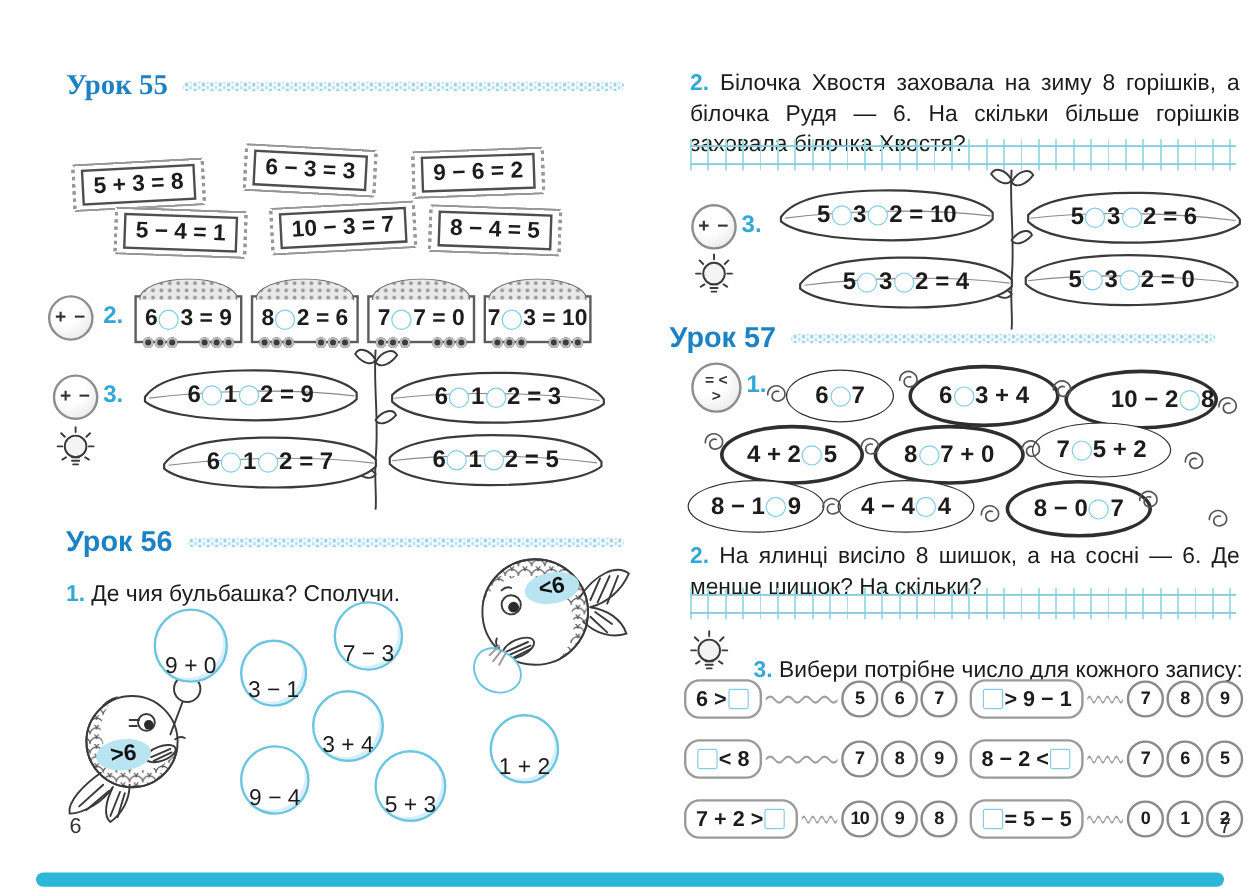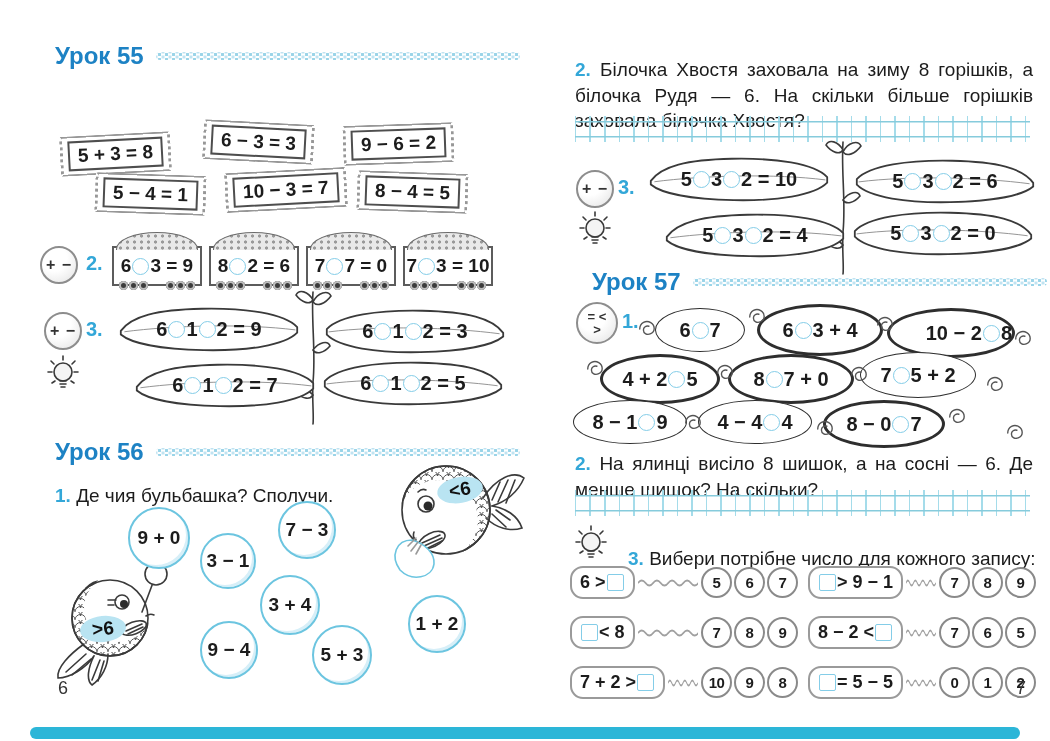--- a/index.html
+++ b/index.html
@@ -61,21 +61,21 @@
   .leq{position:absolute;left:0;top:0;width:100%;height:100%;display:flex;align-items:center;
        justify-content:center;font-size:20px;font-weight:700;white-space:nowrap;}
   .lf1{left:4px;top:6px;}
   .lf2{left:210px;top:8px;}
   .lf3{left:20px;top:62px;}
   .lf4{left:208px;top:60px;}
   .stem{position:absolute;left:178px;top:-10px;width:40px;height:135px;}
   
   .bubbles{position:absolute;}
   .bubble{position:absolute;border:2.5px solid #6cc5e0;border-radius:50%;background:#fff;
-          display:flex;align-items:center;justify-content:center;font-size:19px;font-weight:700;
+          display:flex;align-items:flex-end;justify-content:center;font-size:19px;font-weight:400;
           box-shadow:inset -3px -3px 0 -1px #d7eff8;}
   .bb1{left:28px;top:12px;width:58px;height:58px;}
   .bb2{left:100px;top:38px;width:52px;height:52px;}
   .bb3{left:178px;top:6px;width:54px;height:54px;}
   .bb4{left:160px;top:80px;width:56px;height:56px;}
   .bb5{left:100px;top:126px;width:54px;height:54px;}
   .bb6{left:212px;top:130px;width:56px;height:56px;}
   .bb7{left:308px;top:100px;width:54px;height:54px;}
   .fish{position:absolute;}
   .fishlabel{position:absolute;background:#b9e4f2;border-radius:50%;display:flex;align-items:center;
@@ -93,21 +93,21 @@
         white-space:nowrap;height:42px;}
   .oval.bold{border-width:3.2px;}
   .ov1{left:90px;top:8px;width:88px;}
   .ov2{left:192px;top:4px;width:120px;height:46px;}
   .ov3{left:322px;top:8px;width:122px;height:44px;justify-content:flex-end;}
   .ov4{left:35px;top:54px;width:114px;height:44px;}
   .ov5{left:163px;top:54px;width:120px;height:44px;}
   .ov6{left:295px;top:52px;width:114px;height:44px;}
   .ov7{left:8px;top:100px;width:112px;}
   .ov8{left:133px;top:100px;width:112px;}
-  .ov9{left:258px;top:100px;width:116px;}
+  .ov9{left:273px;top:100px;width:116px;}
   .swirl{position:absolute;width:22px;height:22px;}
   
   .matches{position:absolute;display:grid;grid-template-columns:228px 228px;column-gap:10px;row-gap:17px;}
   .mrow{display:flex;align-items:center;}
   .capsule{border:2px solid #9a9a9a;border-radius:13px;background:#fff;padding:4px 8px;
            font-size:18px;font-weight:700;white-space:nowrap;display:flex;align-items:center;}
   .squig{flex:1;height:12px;min-width:14px;margin:0 3px;}
   .opts{display:flex;gap:2px;}
   .opt{width:27px;height:27px;border:2px solid #8a8a8a;border-radius:50%;background:#fff;
        display:flex;align-items:center;justify-content:center;font-size:15px;font-weight:700;
@@ -116,21 +116,21 @@
   .pagenum{position:absolute;font-size:18px;color:#333;}
   .bottom-bar{position:absolute;left:30px;top:727px;width:990px;height:12px;border-radius:6px;
               background:#2cb6d8;}
   .illu{stroke:#3a3a3a;fill:none;stroke-width:1.6;stroke-linecap:round;}
 </style>
 </head>
 <body>
 
 <div class="canvas">
 
-  <div class="lesson-head" style="left:55px;top:42px;width:465px;">
+  <div class="lesson-head" style="left:55px;top:58px;width:465px;font-family:Liberation Serif, serif;">
     <span class="ltitle">Урок 55</span>
     <span class="wave"></span>
   </div>
 
 
   <div class="tickets" style="left:55px;top:122px;width:430px;height:100px;">
       <div class="ticket tk1">
         <div class="tin">5 + 3 = 8</div>
       </div>
       <div class="ticket tk2">
@@ -401,21 +401,21 @@
       </div>
       <div class="leaf lf4 flip">
         <svg viewBox="0 0 200 50" preserveAspectRatio="none">
           <path d="M2,27 C14,11 42,4 92,3 C140,2 184,8 198,23 L198,29 C184,43 142,49 94,48 C48,47 14,41 2,31 Z" fill="#fff" stroke="#3a3a3a" stroke-width="2"></path>
           <path d="M6,28 C60,21 140,19 196,26" fill="none" stroke="#8a8a8a" stroke-width="1"></path>
         </svg>
         <div class="leq">5 <span class="slot sc"></span> 3 <span class="slot sc"></span> 2 = 0</div>
       </div>
     </div>
 
-  <div class="lesson-head" style="left:592px;top:268px;width:455px;justify-content:center;">
+  <div class="lesson-head" style="left:558px;top:268px;width:455px;justify-content:center;">
     <span class="ltitle">Урок 57</span>
     <span class="wave"></span>
   </div>
 
   <div class="cmpicon" style="left:576px;top:302px;">
     <span>= &lt;</span>
     <span>&gt;</span>
   </div>
   <span class="tnum" style="position:absolute;left:622px;top:310px;font-size:20px;">1.</span>
   <div class="ovals" style="left:565px;top:300px;width:465px;height:150px;">

